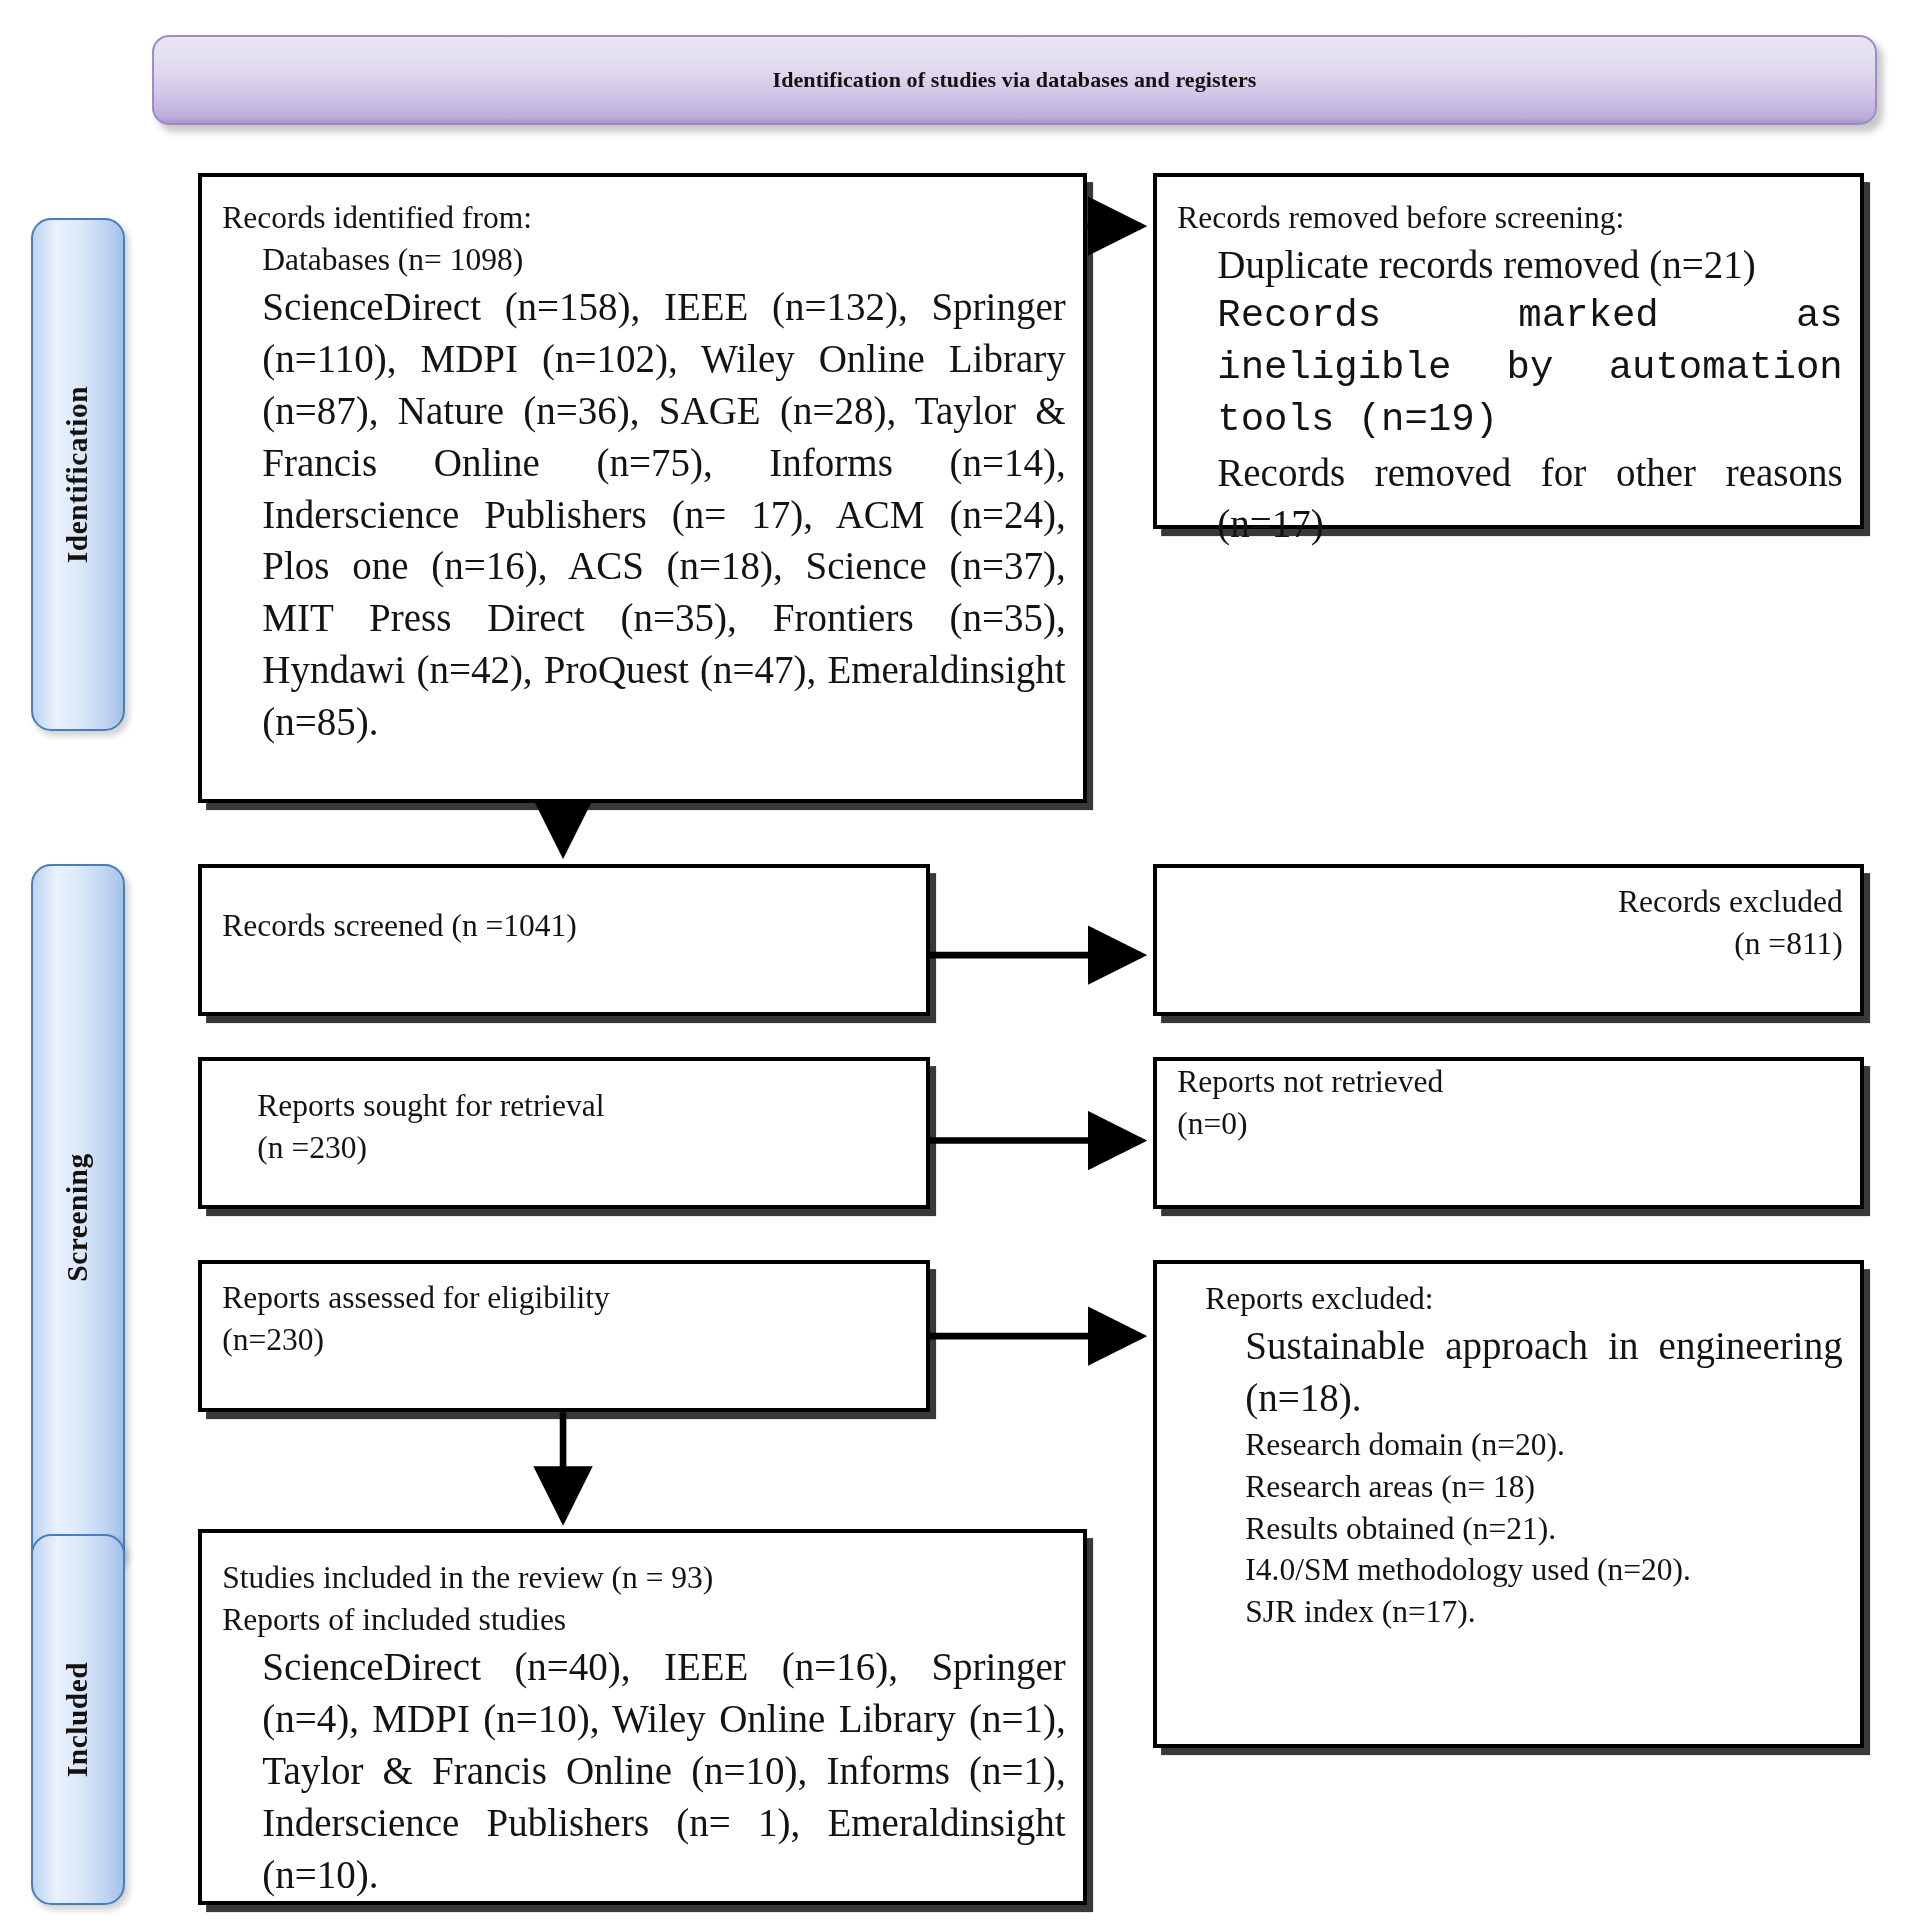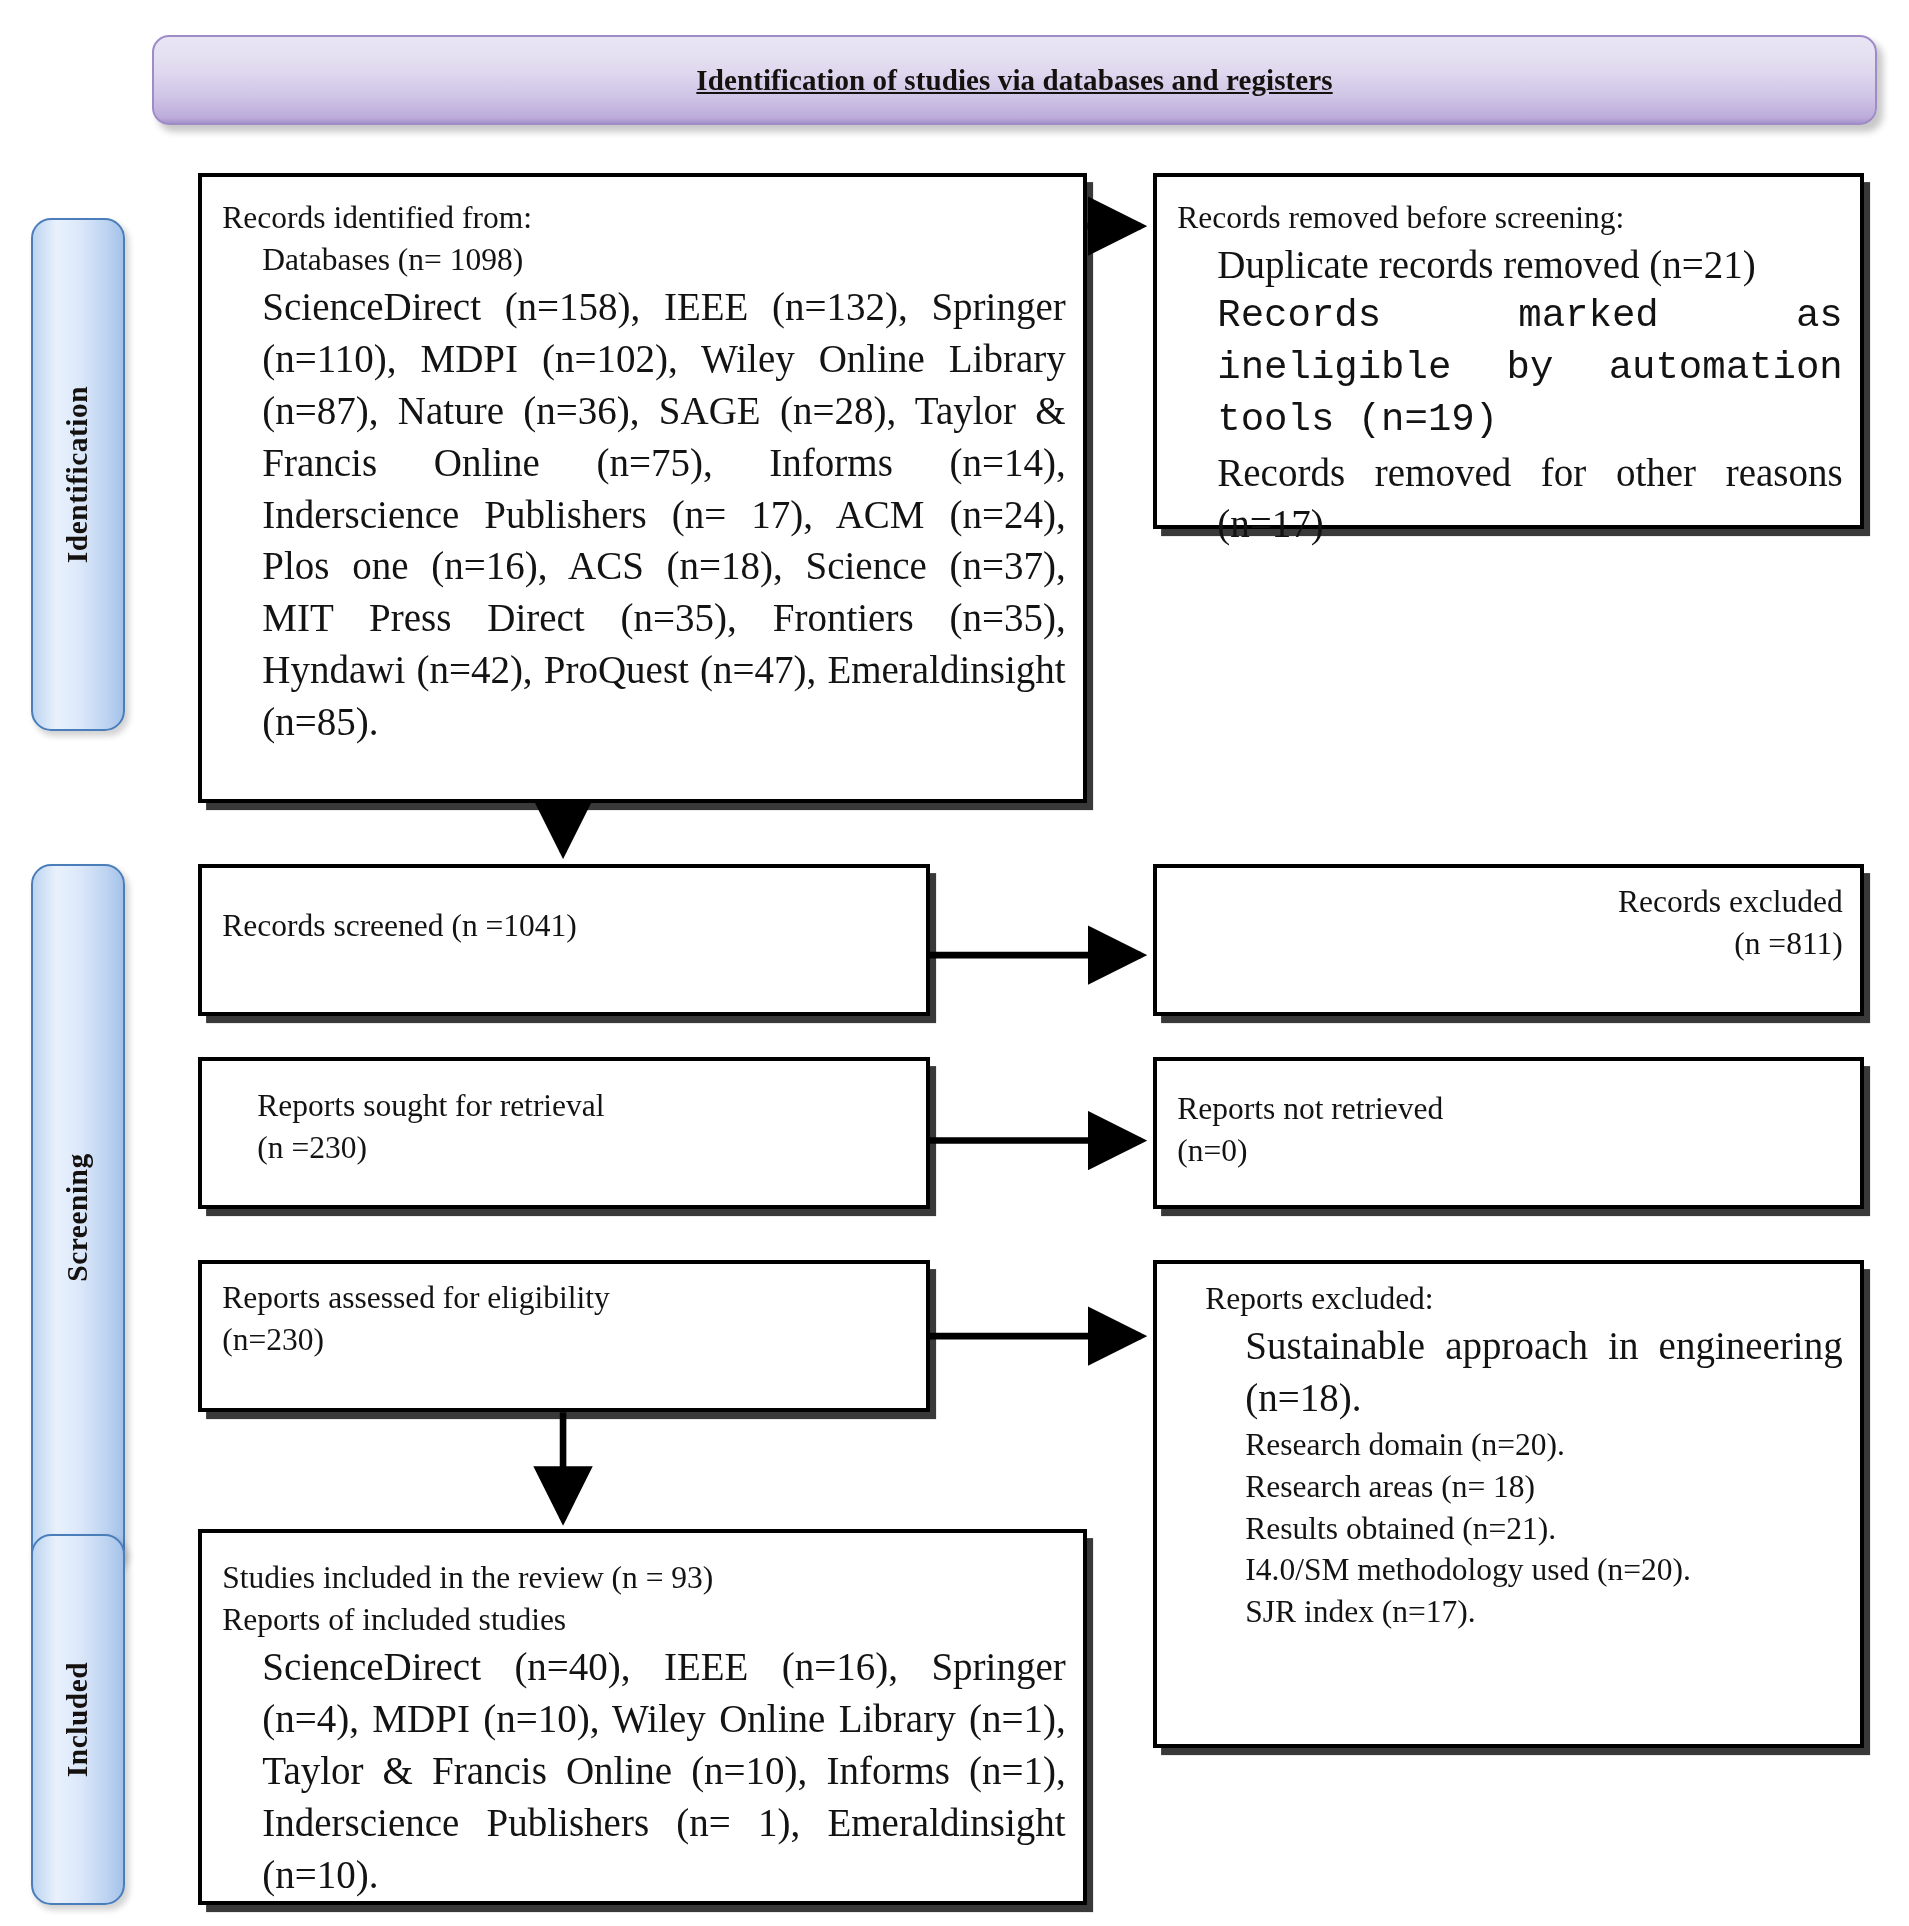--- a/index.html
+++ b/index.html
@@ -34,26 +34,25 @@
                 #bcabda 94%,
                 #a793cc 100%);
     border: 2px solid #9f8bc6;
     box-shadow: 5.1px 6.1px 7.1px rgba(0,0,0,0.22);
     box-sizing: border-box;
     display: flex;
     align-items: center;
     justify-content: center;
   }
   .header-banner-text {
-    font-size: 29px;
+    font-size: 22px;
     font-weight: bold;
     color: #14110f;
     letter-spacing: 0.1px;
     white-space: nowrap;
-    text-decoration: underline;
   }
 
   
   .stage-bar {
     position: absolute;
     border-radius: 20.3px;
     border: 2px solid #4a7ebb;
     box-sizing: border-box;
     background: linear-gradient(to right,
                 #bcd4f0 0%,
@@ -161,21 +160,21 @@
   </div>
 
   <div class="flow-box" style="left:198px; top:1057px; width:732px; height:152px;">
     <div class="flow-box-body" style="padding-top:24px;margin-left:35px;">
       <span class="ln">Reports sought for retrieval</span>
       <span class="ln">(n =230)</span>
     </div>
   </div>
 
   <div class="flow-box" style="left:1153px; top:1057px; width:711px; height:152px;">
-    <div class="flow-box-body" style="padding-top:0;margin-top:27px;">
+    <div class="flow-box-body" style="padding-top:0;">
       <span class="ln">Reports not retrieved</span>
       <span class="ln">(n=0)</span>
     </div>
   </div>
 
   <div class="flow-box" style="left:198px; top:1260px; width:732px; height:152px;">
     <div class="flow-box-body" style="padding-top:13.2px;">
       <span class="ln">Reports assessed for eligibility</span>
       <span class="ln">(n=230)</span>
     </div>

